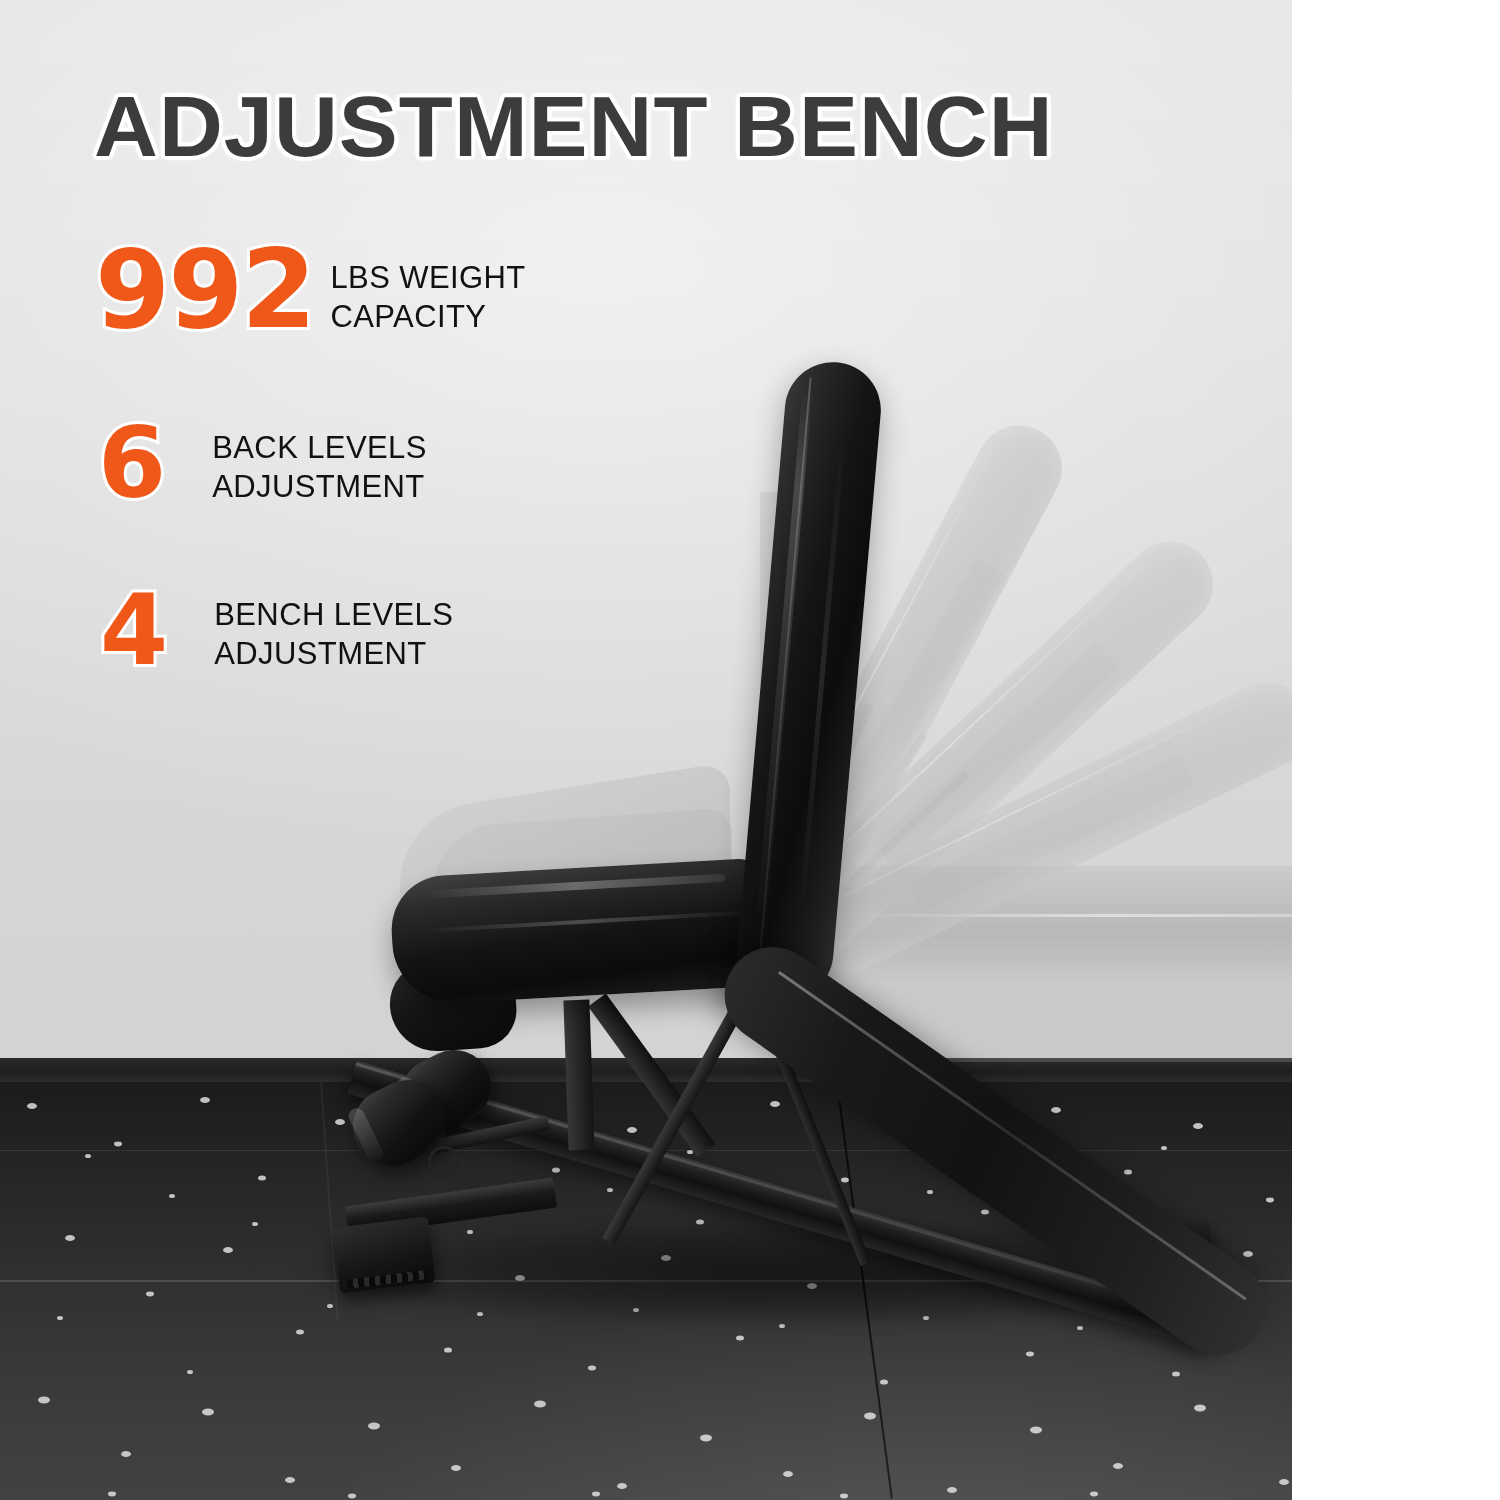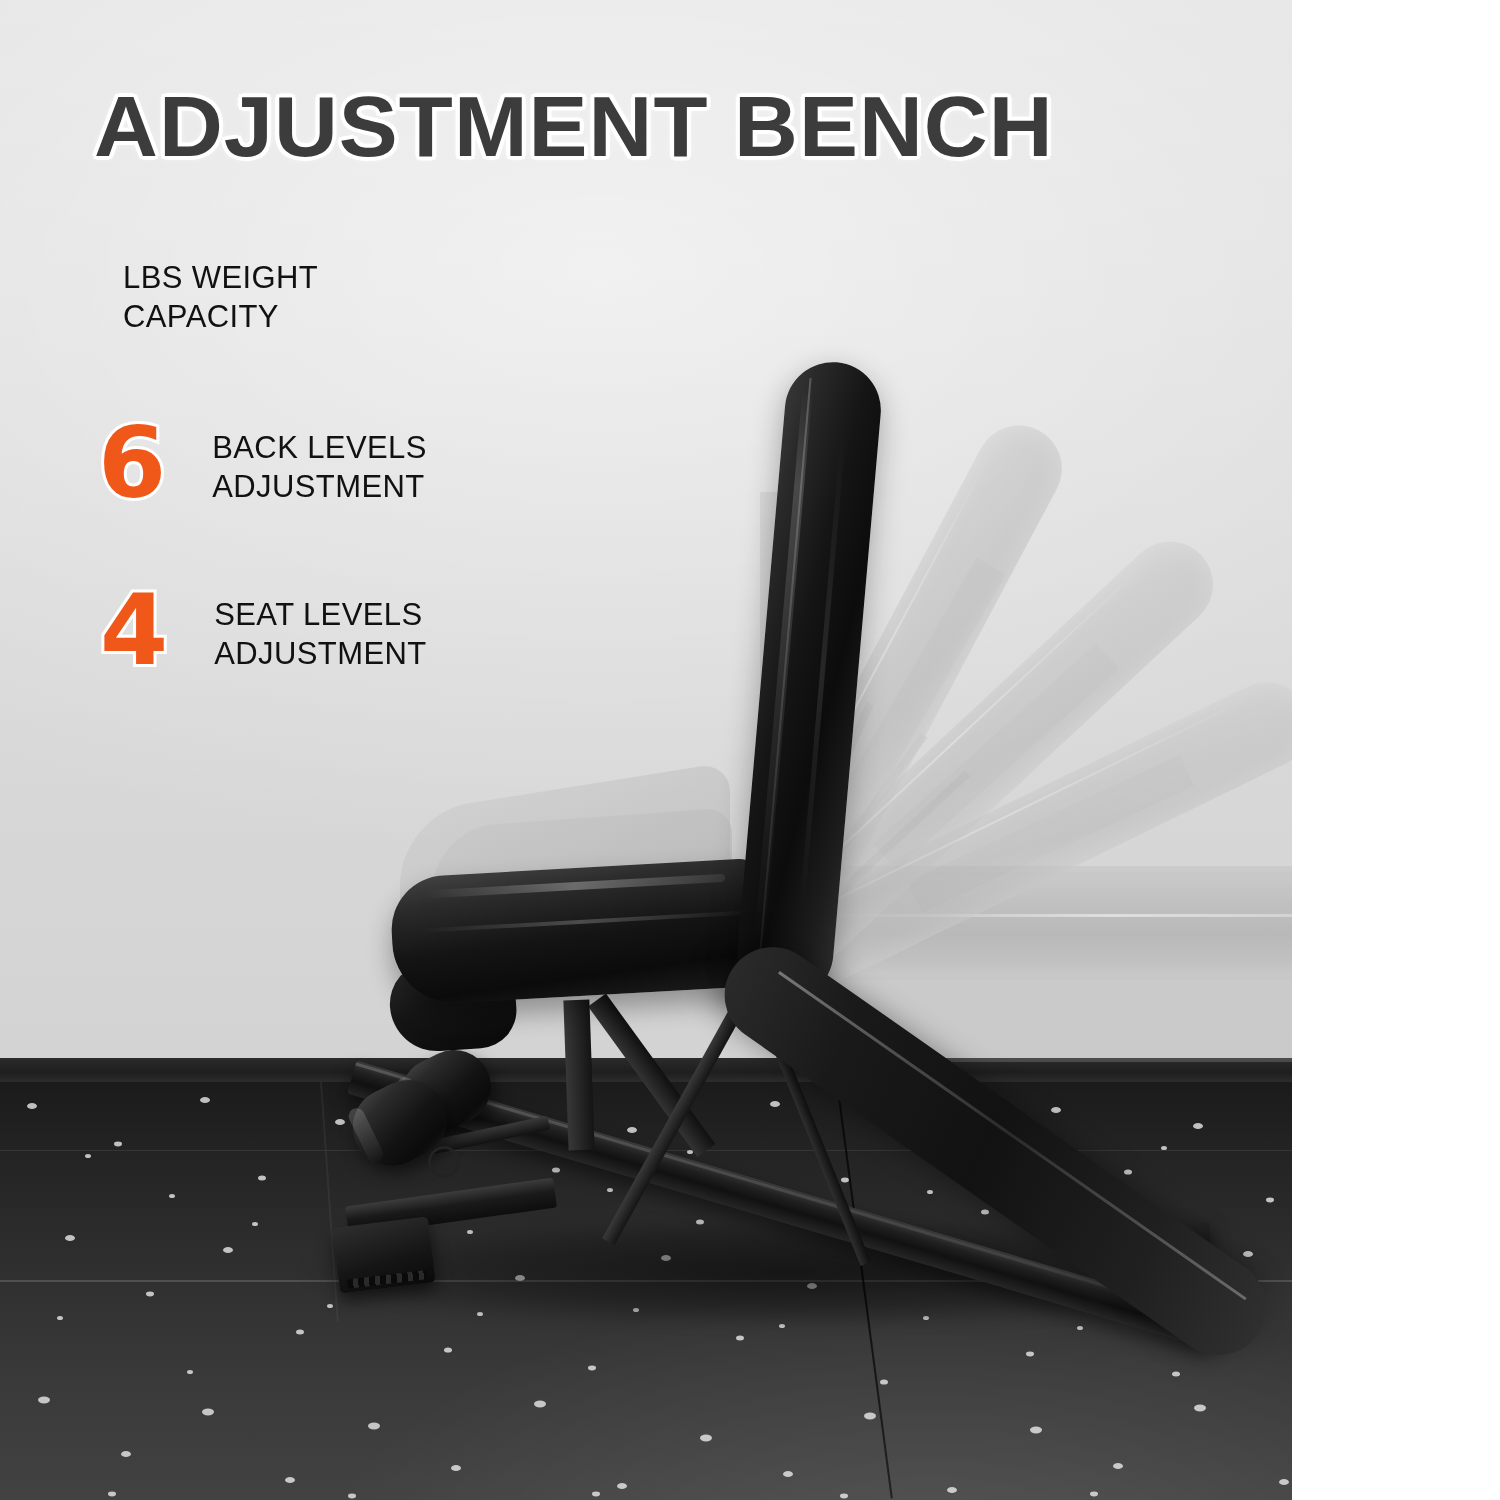--- a/index.html
+++ b/index.html
@@ -243,21 +243,21 @@
   }
   .stat-num.big{font-size:108px;}
   .stat-num.sm{font-size:98px;}
   .stat-label{
     font-family:"Liberation Sans",sans-serif;
     font-size:31px;font-weight:400;color:#111;
     line-height:1.27;letter-spacing:.4px;white-space:pre-line;
   }
 
   .s1{left:95px;top:240px;}
-  .s1 .stat-label{margin-left:28px;margin-top:18px;}
+  .s1 .stat-label{margin-left:16px;margin-top:18px;}
   .s2{left:98px;top:418px;}
   .s2 .stat-label{margin-left:48px;margin-top:10px;}
   .s3{left:100px;top:585px;}
   .s3 .stat-label{margin-left:48px;margin-top:10px;}
 </style>
 </head>
 <body>
 
 <div class="stage">
 
@@ -440,31 +440,32 @@
     <div class="pivot"></div>
     <div class="knob"></div>
     <div class="knob2"></div>
   </div>
 
   <div class="title">ADJUSTMENT BENCH</div>
 
   <div class="stats">
 
     <div class="stat s1">
+      <div class="stat-num big">992</div>
       <div class="stat-label">LBS WEIGHT
 CAPACITY</div>
     </div>
 
     <div class="stat s2">
       <div class="stat-num sm">6</div>
       <div class="stat-label">BACK LEVELS
 ADJUSTMENT</div>
     </div>
 
     <div class="stat s3">
       <div class="stat-num sm">4</div>
-      <div class="stat-label">SEAT LEVELS
+      <div class="stat-label">BENCH LEVELS
 ADJUSTMENT</div>
     </div>
 
   </div>
 
 </div>
 
 </body></html>

